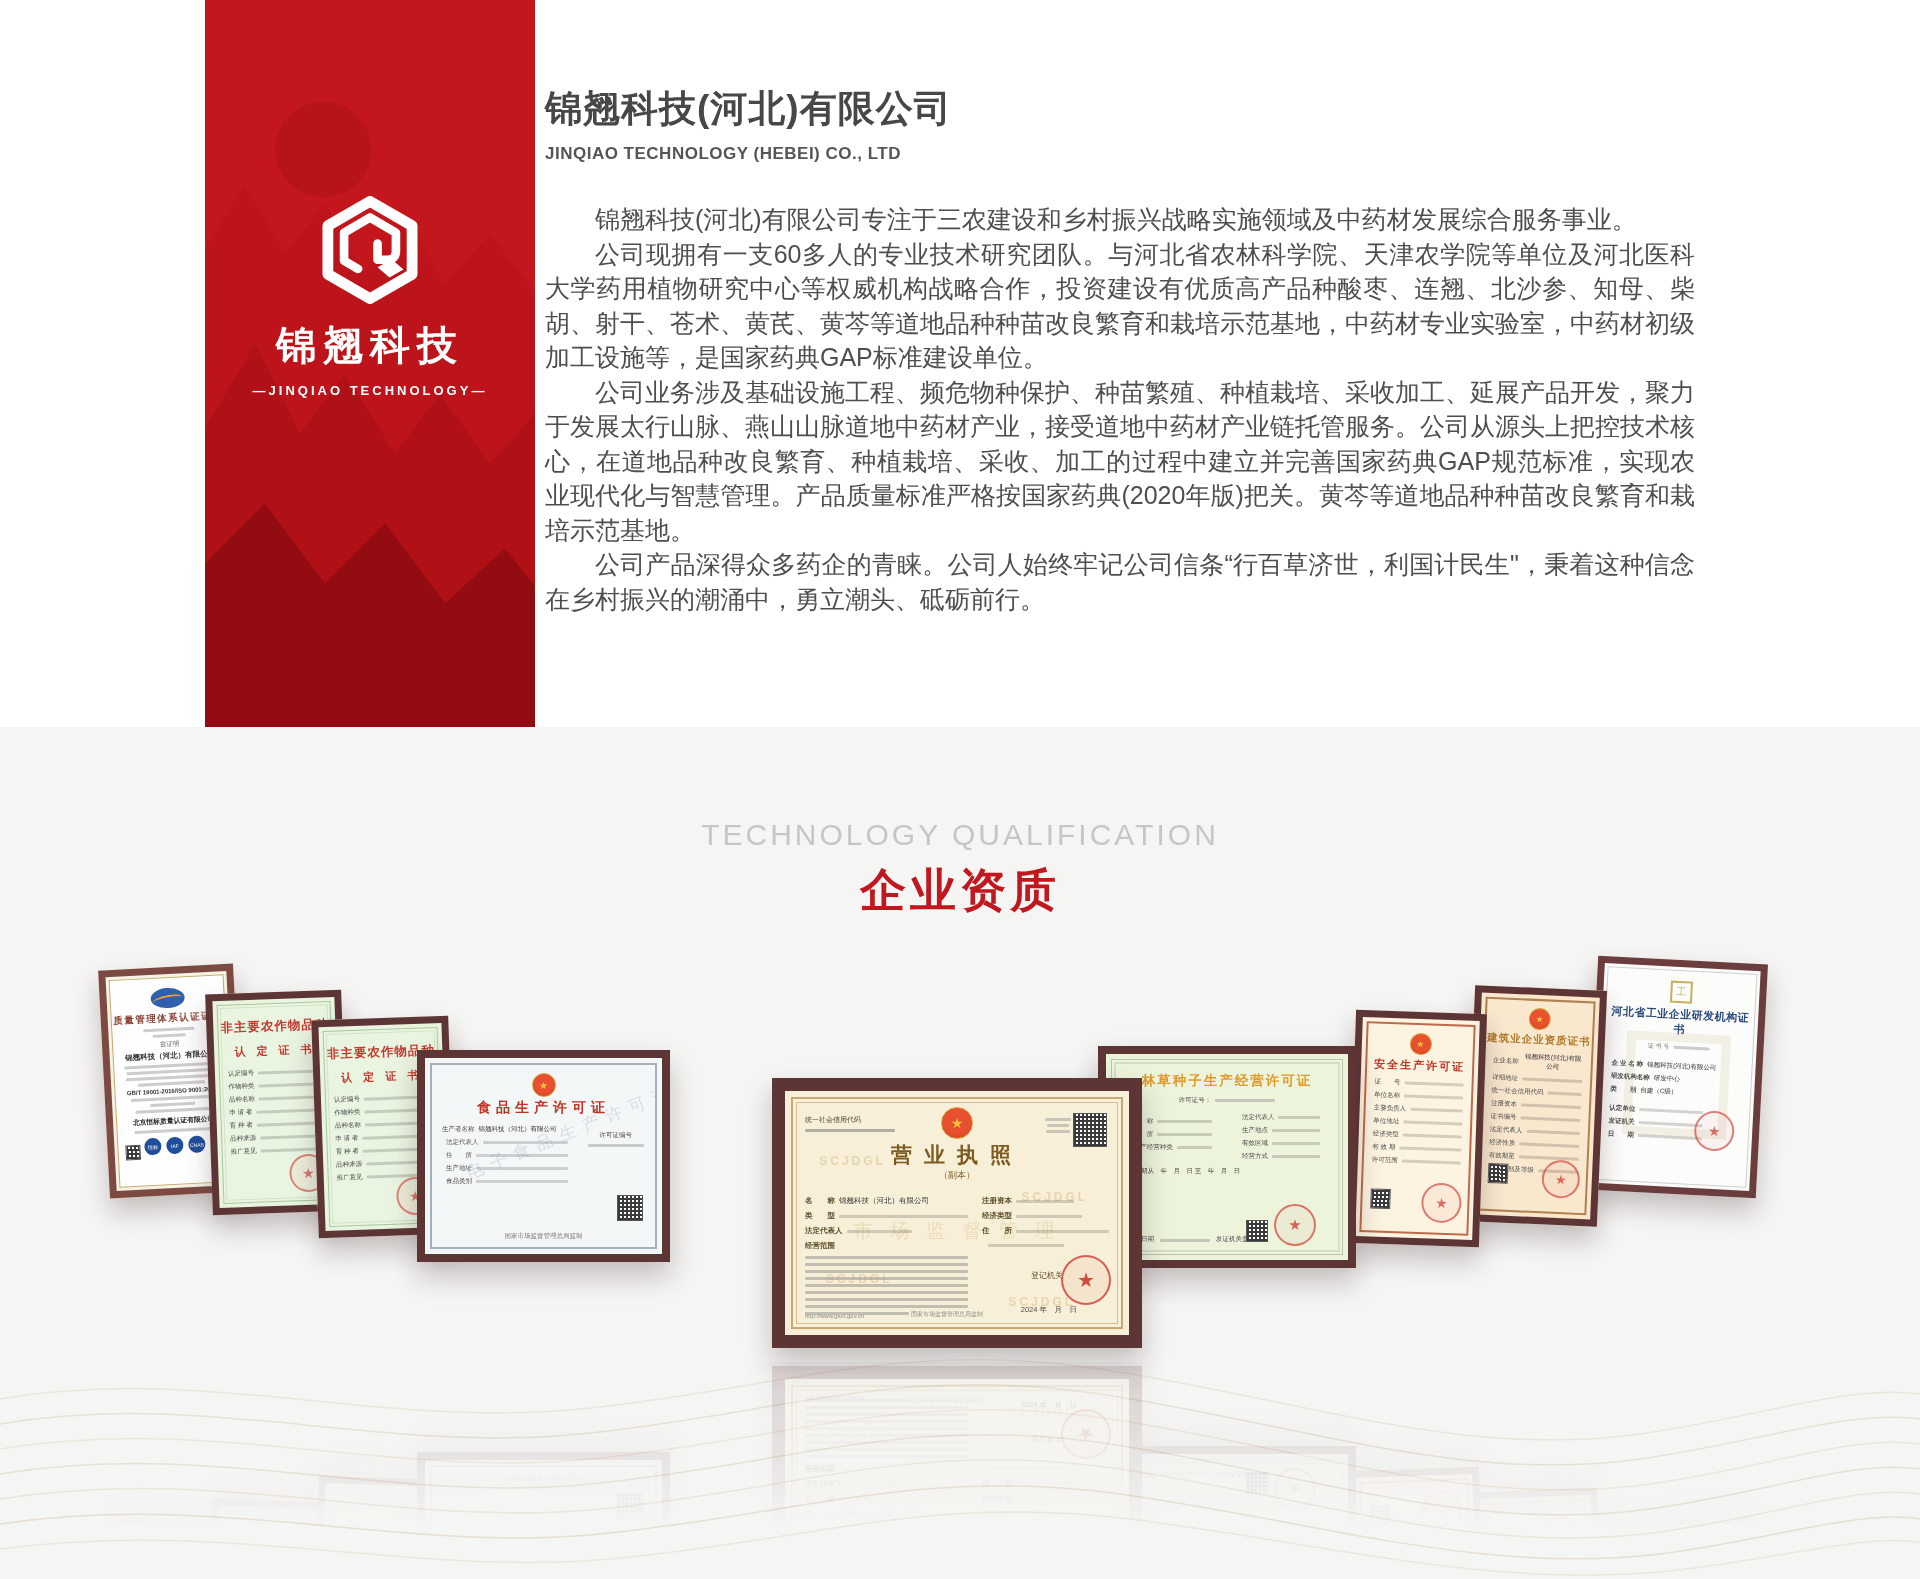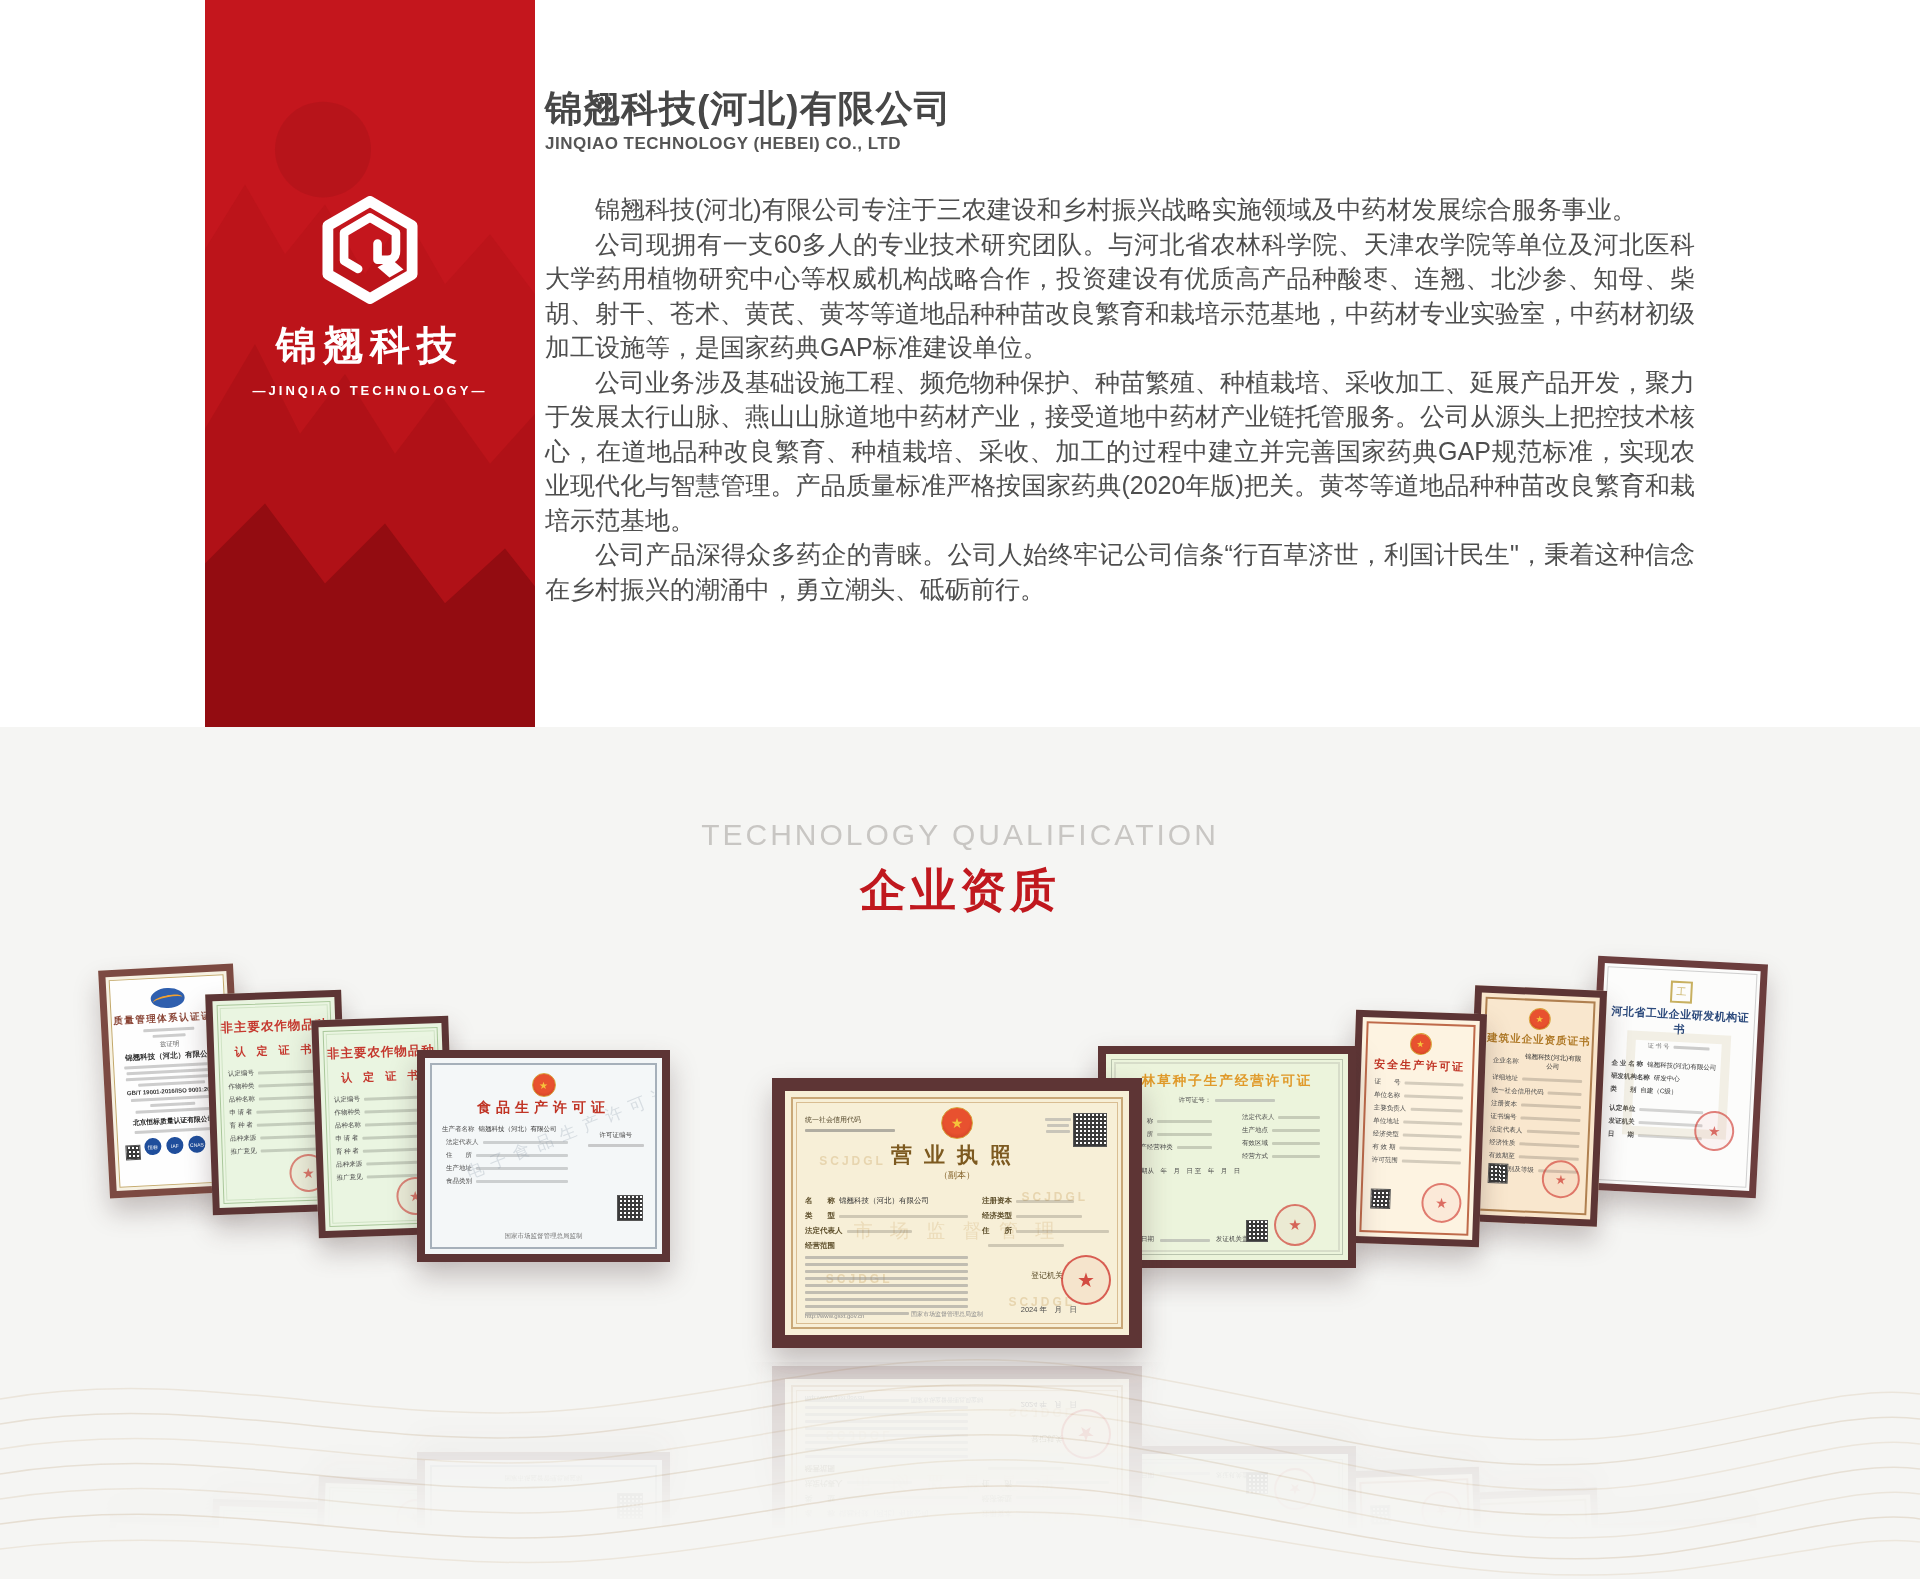--- a/index.html
+++ b/index.html
@@ -13,21 +13,21 @@
   #banner{position:absolute;left:205px;top:0;width:330px;height:728px;background:#c4161d;overflow:hidden;}
   #banner svg.mountains{position:absolute;left:0;top:0;width:100%;height:100%;}
   #logo-block{position:absolute;left:0;top:196px;width:100%;text-align:center;color:#fff;}
   #logo-block svg{display:block;margin:0 auto;}
   .logo-cn{margin-top:14px;font-size:40px;font-weight:800;letter-spacing:7px;color:#fff;}
   .logo-en{margin-top:10px;font-size:13px;font-weight:700;letter-spacing:3px;color:#fff;}
 
   
   #intro{position:absolute;left:545px;top:84px;width:1150px;color:#4e4e4e;}
   .intro-title{font-size:37px;font-weight:800;color:#474747;letter-spacing:1px;}
-  .intro-sub{font-size:17px;font-weight:700;color:#555;letter-spacing:.5px;}
+  .intro-sub{margin-top:10px;font-size:17px;font-weight:700;color:#555;letter-spacing:.5px;}
   .intro-paras{margin-top:38px;}
   .intro-paras p{margin:0;font-size:25px;line-height:34.5px;text-align:justify;text-indent:2em;color:#4e4e4e;}
 
   
   #qual-section{position:absolute;left:0;top:727px;width:1920px;height:852px;background:#f5f5f3;}
   .sec-head{position:absolute;left:0;top:91px;width:100%;text-align:center;z-index:1;}
   .sec-head .en{font-size:30px;letter-spacing:3px;color:#c8c6c3;font-weight:400;}
   .sec-head .cn{margin-top:8px;font-size:46px;font-weight:800;color:#c0181e;letter-spacing:4px;}
 
   

